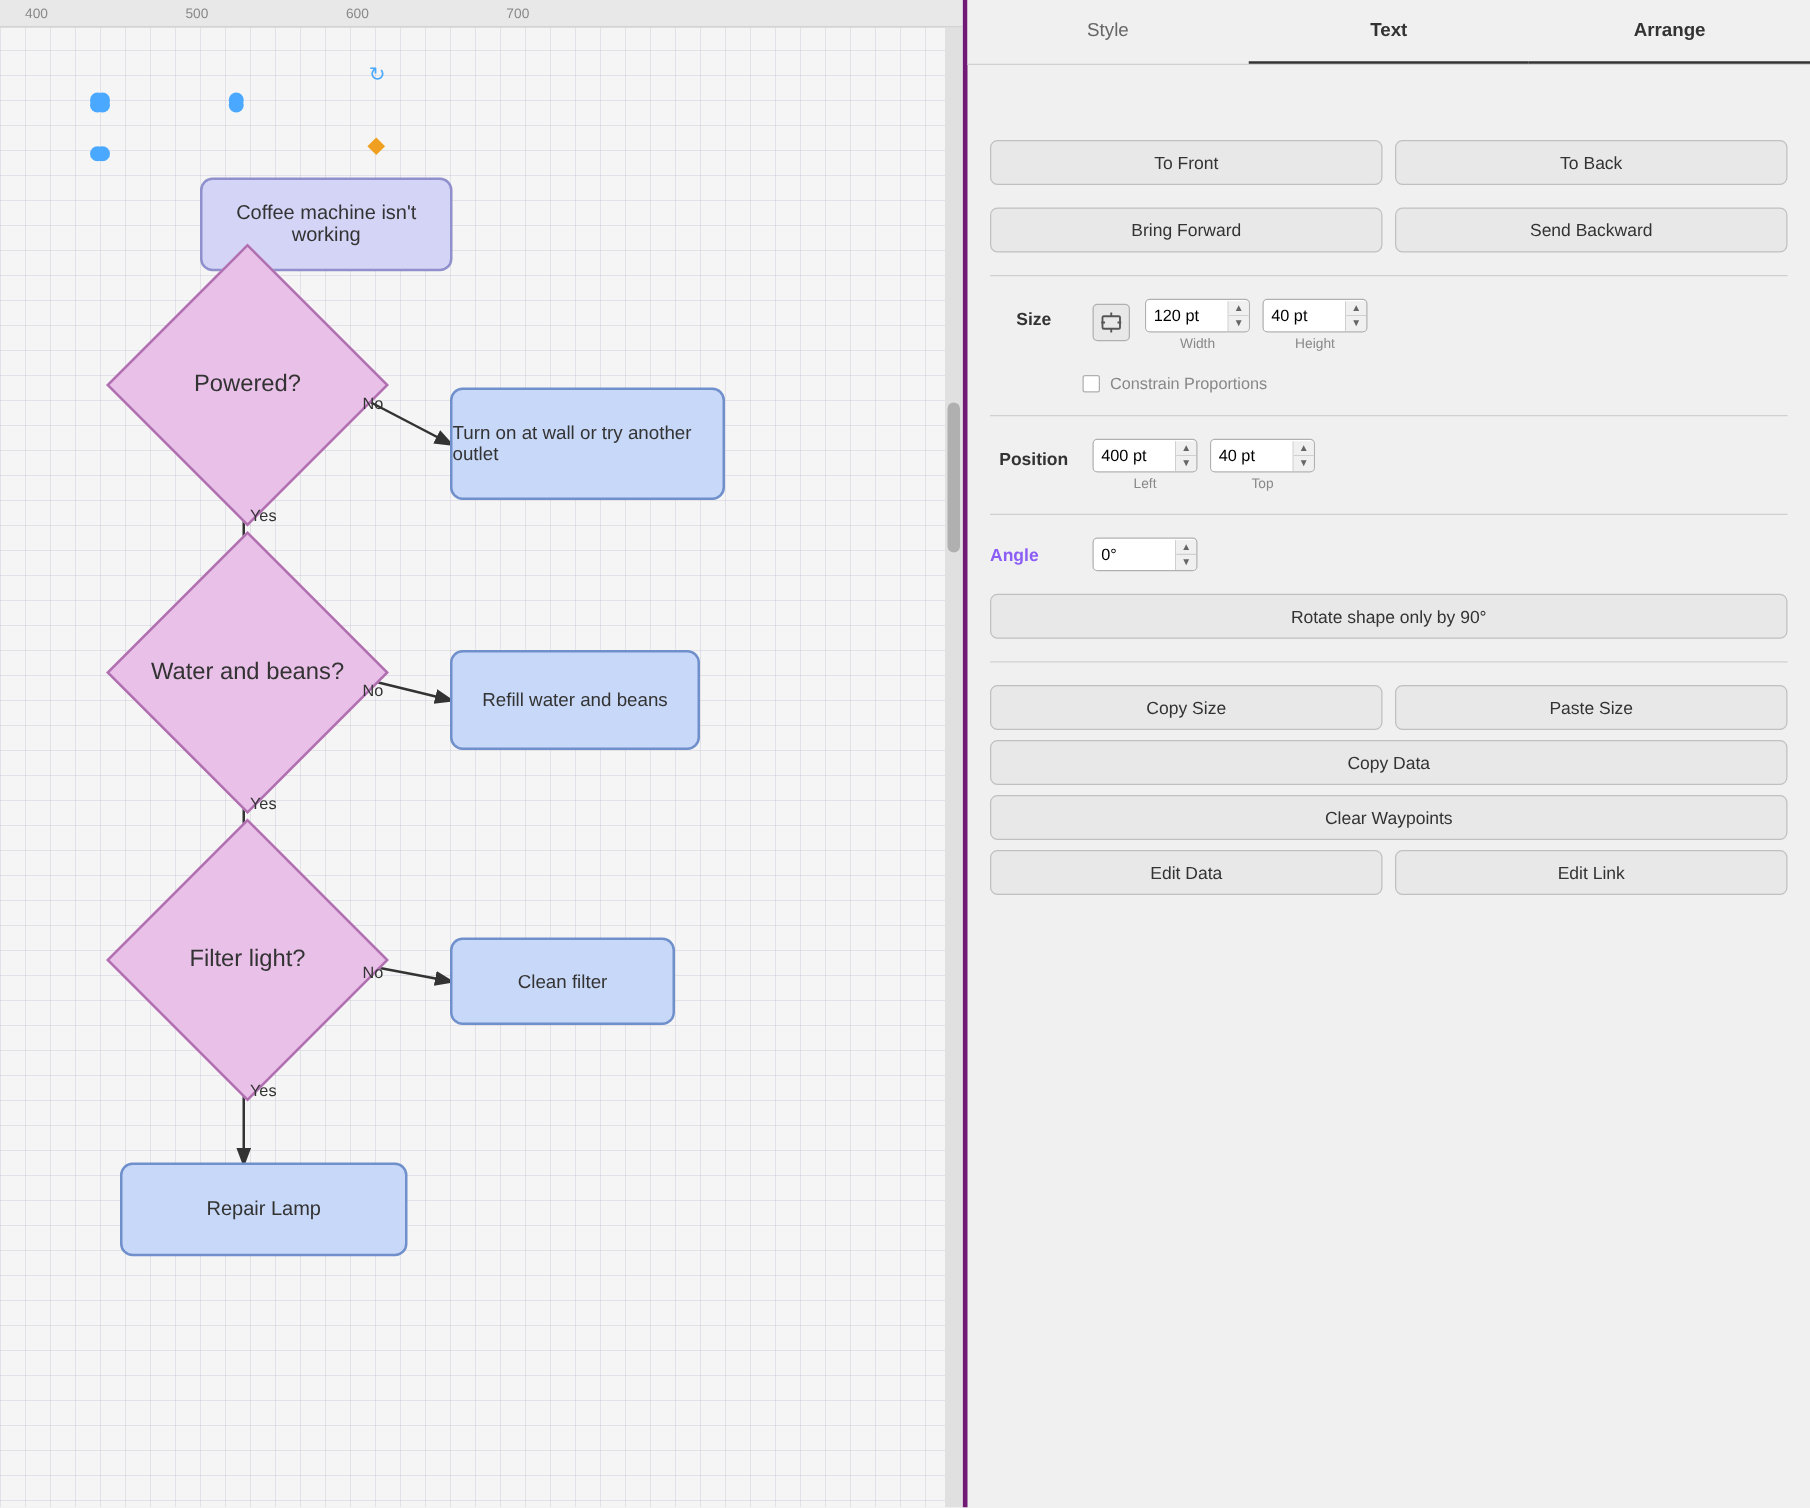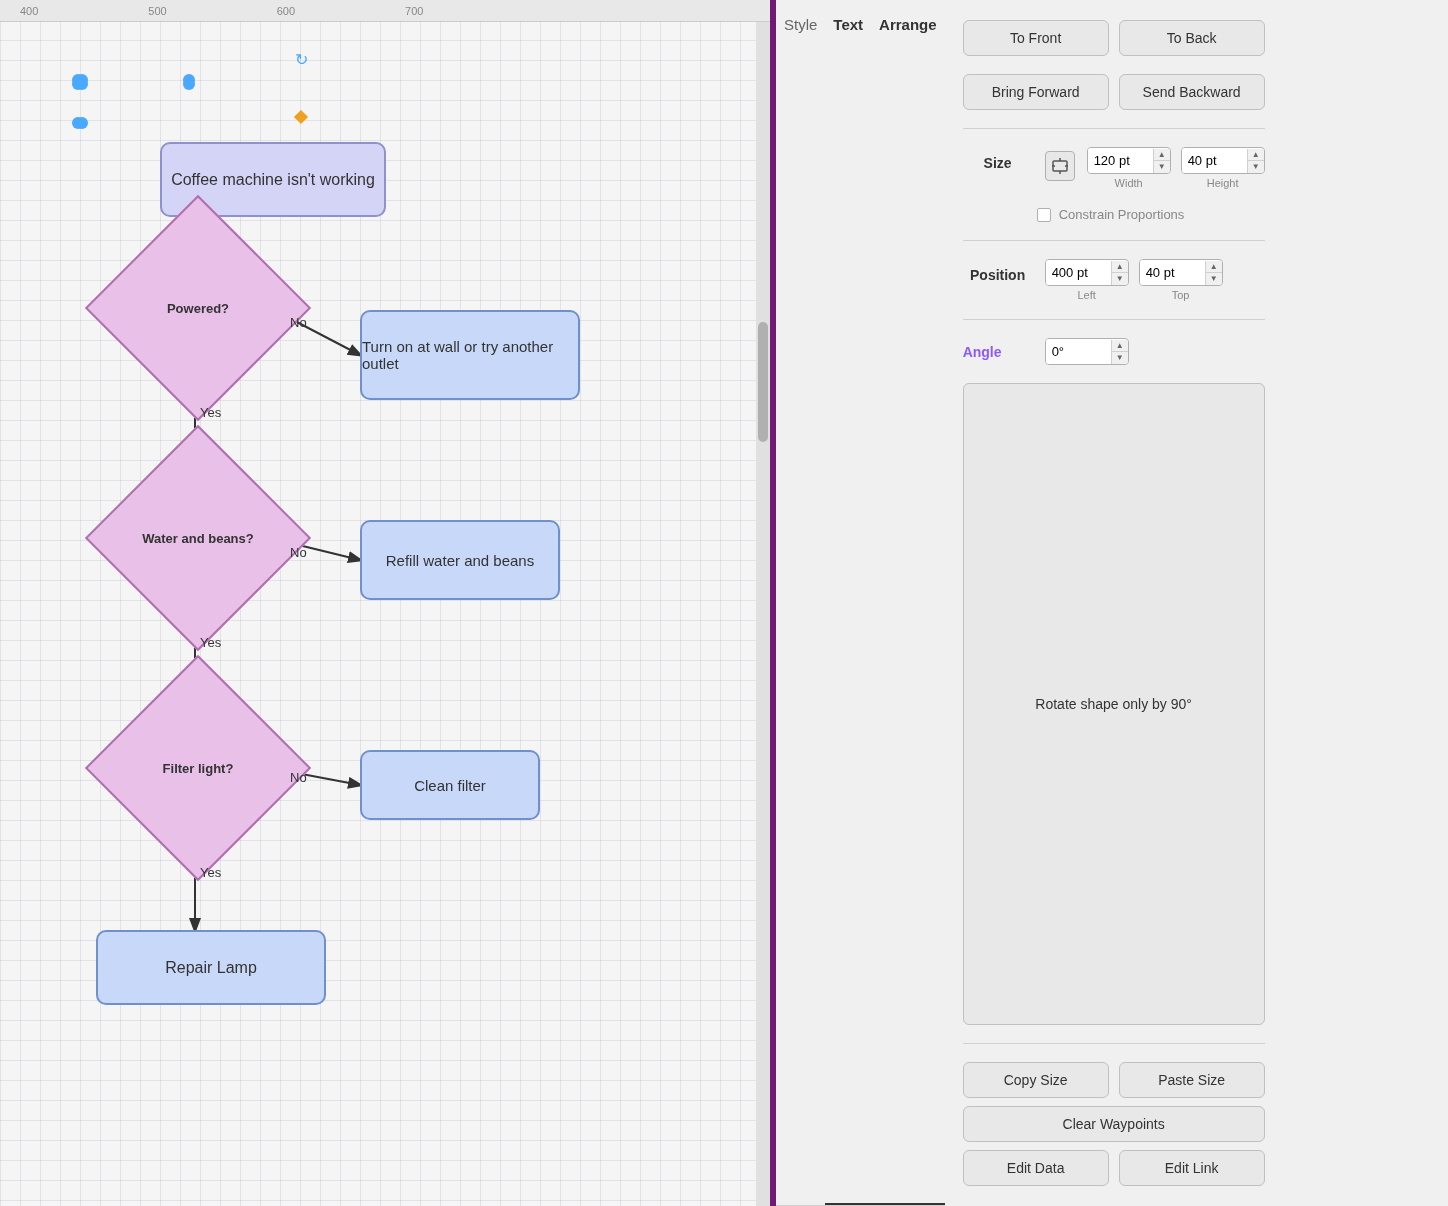--- a/index.html
+++ b/index.html
@@ -46,21 +46,21 @@
       border-radius: 5px;
       margin: 2px auto;
       margin-top: 300px;
     }
 
     
     .start-box {
       position: absolute;
       top: 60px;
       left: 80px;
-      width: 226px;
+      width: 202px;
       height: 75px;
       background: #d4d4f7;
       border: 2px solid #9090cc;
       border-radius: 10px;
       display: flex;
       align-items: center;
       justify-content: center;
       text-align: center;
       font-size: 16px;
       font-weight: 500;
@@ -91,22 +91,22 @@
       position: absolute;
     }
     .diamond-container .diamond-label {
       position: absolute;
       width: 100%;
       height: 100%;
       display: flex;
       align-items: center;
       justify-content: center;
       text-align: left;
-      font-size: 13px;
-      font-weight: 700;
+      font-size: 19px;
+      font-weight: 400;
       color: #333;
       z-index: 1;
     }
 
     
     .action-box {
       position: absolute;
       background: #c8d8f8;
       border: 2px solid #7090cc;
       border-radius: 10px;
@@ -162,23 +162,24 @@
       width: 10px;
       height: 10px;
       background: #f0a020;
       transform: rotate(45deg);
     }
 
     
     .right-panel {
       flex: 1;
       background: #f0f0f0;
-      border-left: 6px solid #701a75;
-      display: flex;
-      flex-direction: row;
+      border-left: 4px solid #701a75;
+      display: flex;
+      flex-direction: column;
+      gap: 40px;
     }
 
     
     .tabs {
       display: flex;
       border-bottom: 1px solid #d0d0d0;
       background: #f0f0f0;
     }
     .tab {
       flex: 1;
@@ -553,20 +554,21 @@
 
     <button class="panel-btn" style="width:100%;">Rotate shape only by 90°</button>
 
     <hr class="section-divider">
 
     <div class="bottom-buttons">
       <div class="btn-row">
         <button class="panel-btn">Copy Size</button>
         <button class="panel-btn">Paste Size</button>
       </div>
+      <button class="panel-btn" style="width:100%;">Copy Data</button>
       <button class="panel-btn" style="width:100%;">Clear Waypoints</button>
       <div class="btn-row">
         <button class="panel-btn">Edit Data</button>
         <button class="panel-btn">Edit Link</button>
       </div>
     </div>
 
   </div>
 </div>
 

